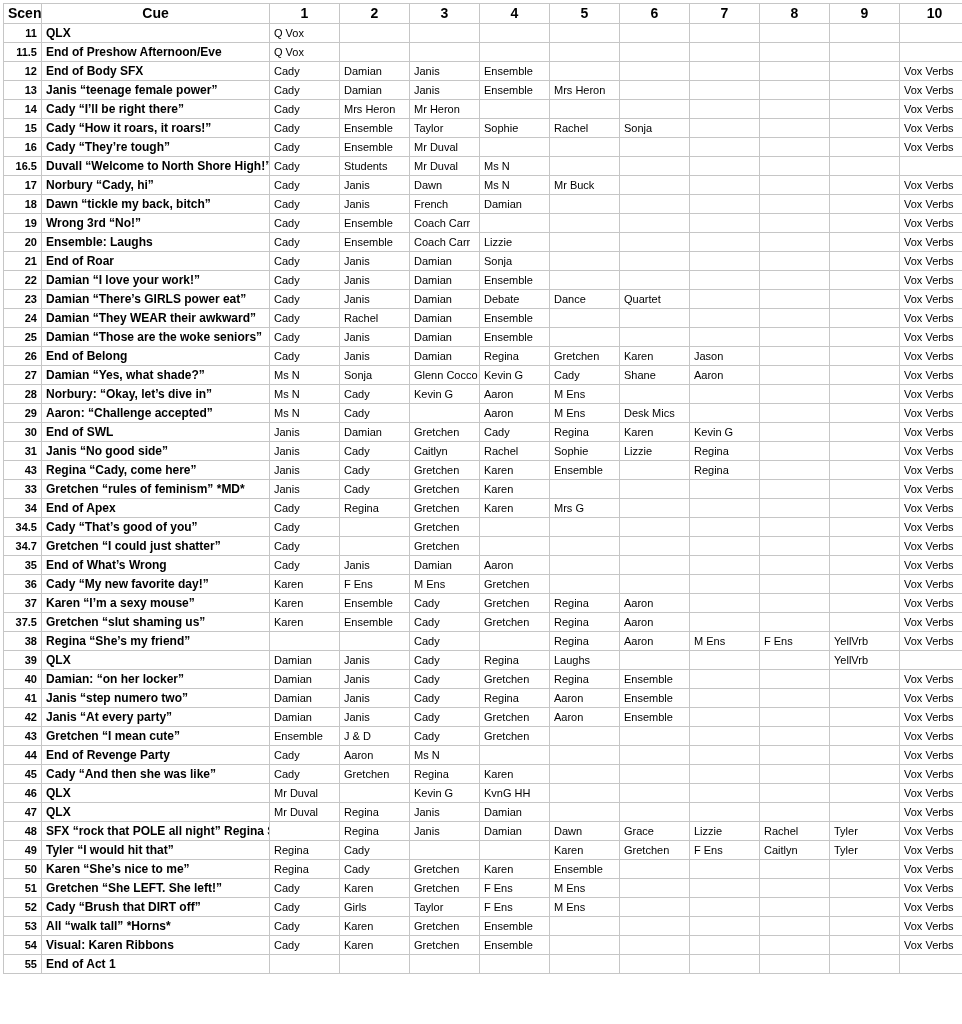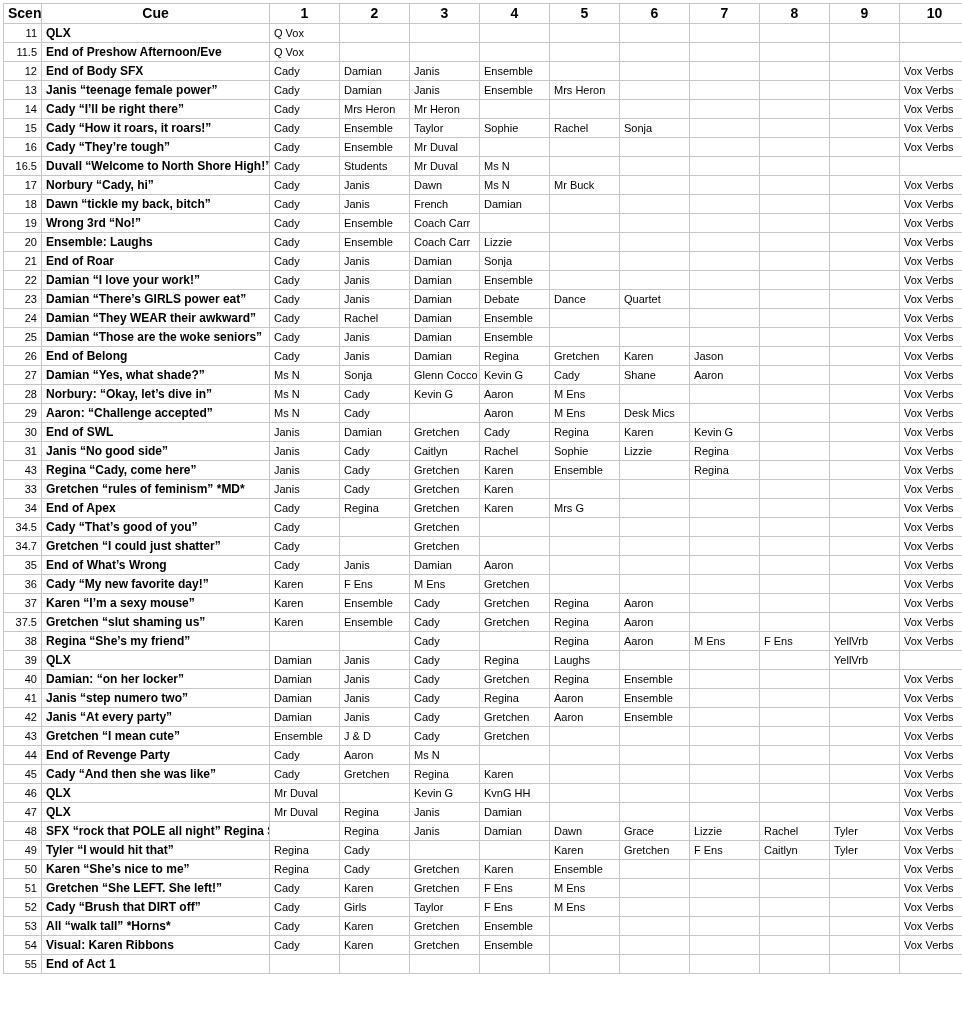--- a/index.html
+++ b/index.html
@@ -45,21 +45,21 @@
     text-align: center;
     font-size: 14px;
     height: 19px;
     line-height: 19px;
   }
   table.cue-table thead th.h-scene { text-align: left; padding-left: 4px; }
   table.cue-table thead th.h-cue { text-align: center; }
 
   td.scene {
     text-align: right;
-    font-weight: normal;
+    font-weight: bold;
     padding-right: 5px;
     font-size: 11px;
   }
   td.cue {
     text-align: left;
     font-weight: bold;
     padding-left: 6px;
     font-size: 12px;
   }
   td.val {

